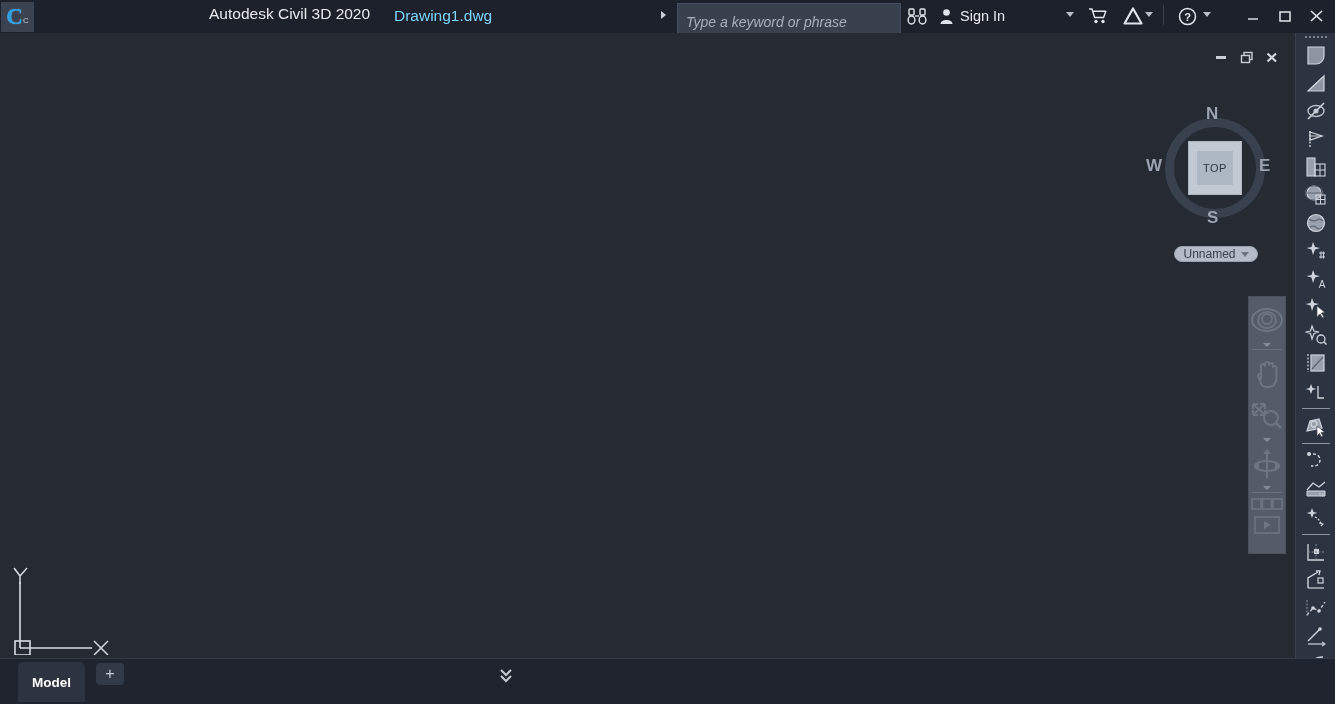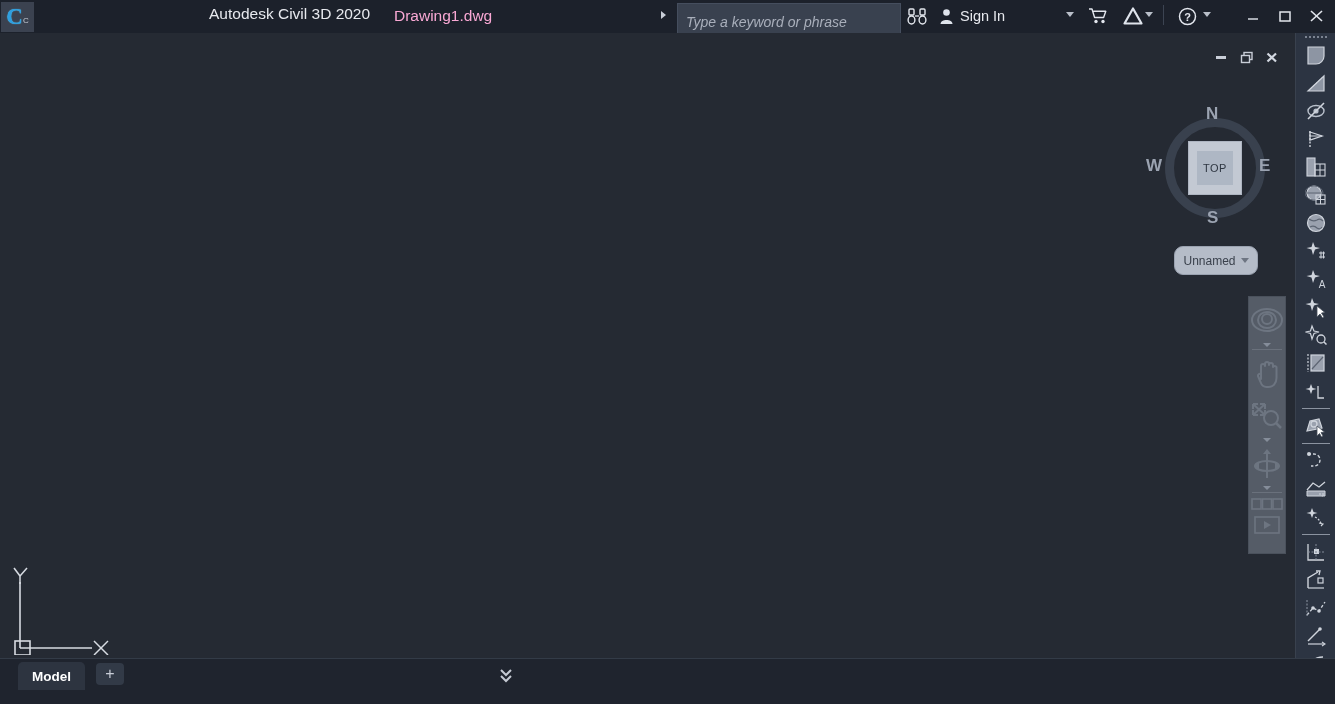--- a/index.html
+++ b/index.html
@@ -30,21 +30,21 @@
     text-shadow:0 0 1px #5ec8f5;
   }
   .logo-sub { font-size:8px; color:#c7ccd6; margin-left:1px; margin-top:7px;}
 
   .title-text {
     position:absolute; left:209px; top:5px;
     font-size:15.5px; color:#e7e9ee; white-space:nowrap;
   }
   .title-doc {
     position:absolute; left:394px; top:7px;
-    font-size:15.5px; color:#f9a8d4; white-space:nowrap;
+    font-size:15.5px; color:#7dd3fc; white-space:nowrap;
   }
 
   .qat-arrow {
     position:absolute; left:661px; top:11px;
     width:0;height:0;border-left:5px solid #c9ced8;
     border-top:4px solid transparent;border-bottom:4px solid transparent;
   }
   .searchbox {
     position:absolute; left:677px; top:3px; width:224px; height:38px;
     background:#39414f; border:1px solid #454e5e;
@@ -104,21 +104,21 @@
     font-size:11px; color:#2f3742; letter-spacing:0.5px;
   }
   .vc-lbl { position:absolute; font-size:17px; font-weight:bold; color:#9ba3b1; }
   .vc-n { left:51px; top:-4px; }
   .vc-s { left:52px; top:100px; }
   .vc-w { left:-9px; top:48px; }
   .vc-e { left:104px; top:48px; }
 
   .ucs-combo {
     position:absolute; left:1174px; top:213px;
-    width:84px; height:29px; border-radius:9px;
+    width:84px; height:16px; border-radius:9px;
     background:#b5bcc8; border:1px solid #9aa2b0;
     display:flex;align-items:center;justify-content:center;
     font-size:12px; color:#3a414c;
   }
   .ucs-combo .caret2 {
     margin-left:5px; width:0;height:0;
     border-left:4px solid transparent;border-right:4px solid transparent;
     border-top:5px solid #6d7582;
   }
 
@@ -153,21 +153,21 @@
     width:40px; height:28px; display:flex; align-items:center; justify-content:center;
   }
   .rt-div { width:28px;height:1px;background:#8b93a0;margin:3px auto; }
 
   
   .layoutbar {
     position:absolute; left:0; top:658px; width:1335px; height:46px;
     background:#1f242e; border-top:1px solid #333b47;
   }
   .tab-model {
-    position:absolute; left:18px; top:3px; height:28px;
+    position:absolute; left:18px; top:3px; height:40px;
     padding:0 14px; background:#2d3440;
     border-radius:5px 5px 0 0;
     display:flex;align-items:center;
     font-size:13.5px;font-weight:bold;color:#ffffff;
   }
   .tab-plus {
     position:absolute; left:96px; top:4px; width:28px;height:22px;
     background:#323a47; border-radius:4px;
     display:flex;align-items:center;justify-content:center;
     color:#c8cdd7; font-size:16px;

